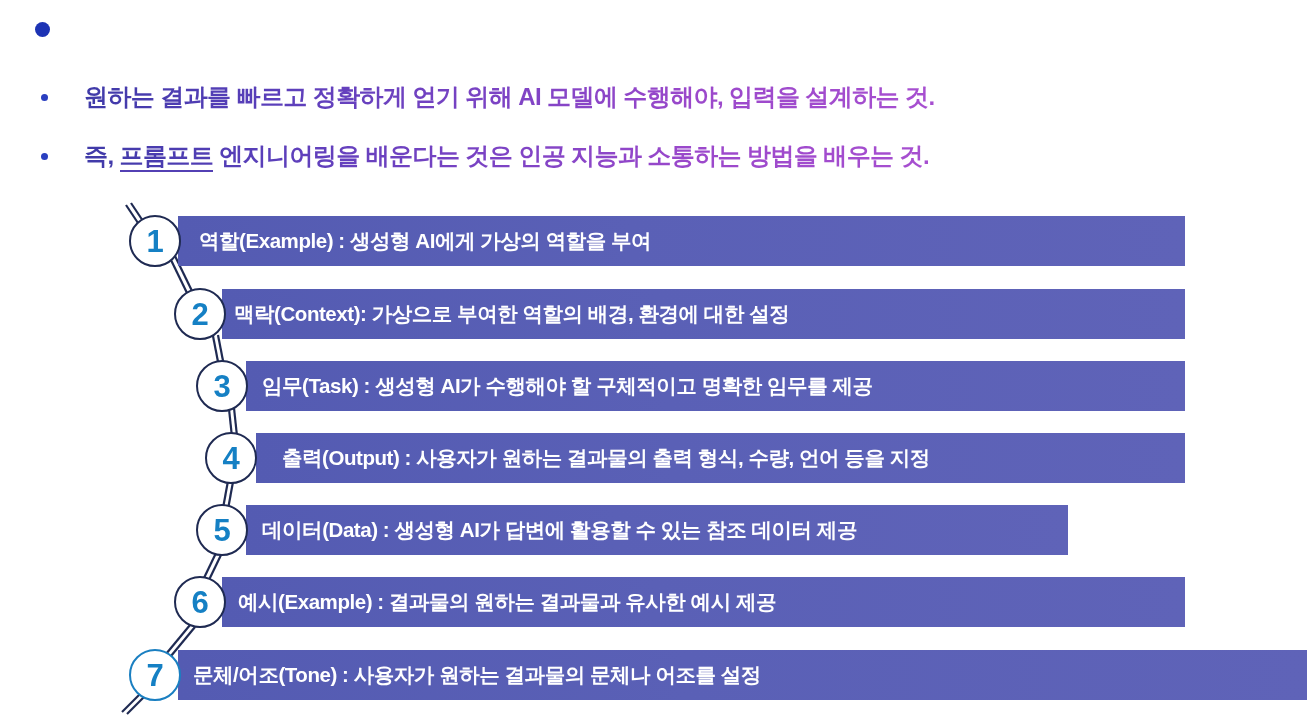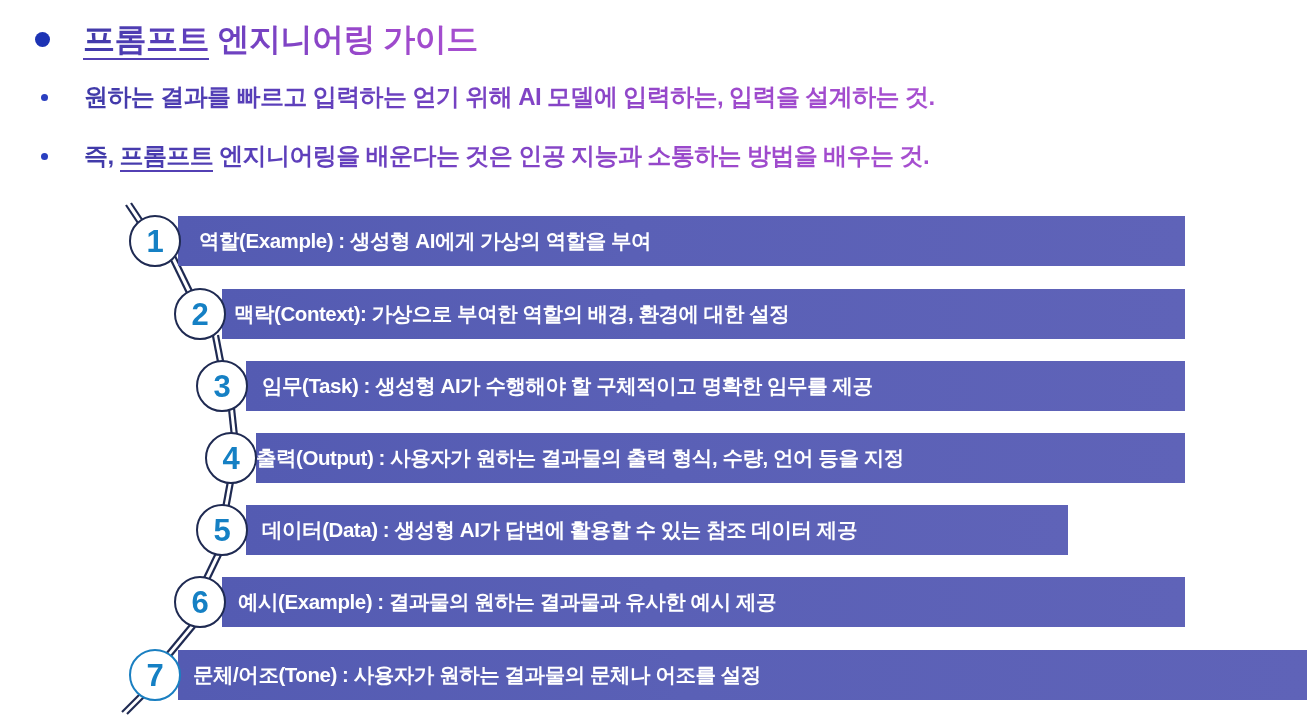--- a/index.html
+++ b/index.html
@@ -70,26 +70,25 @@
 </style>
 </head>
 <body>
 
 <div id="slide">
 
   <div class="hdr">
 
     <div class="hline row1">
       <span class="bullet-lg"></span>
-      <span class="grad t1"><span class="u">프롬프트</span><span> 엔지니어링 가이드</span></span>
     </div>
 
     <div class="hline row2">
       <span class="bullet-sm"></span>
-      <span class="grad t2">원하는 결과를 빠르고 입력하는 얻기 위해 AI 모델에 입력하는, 입력을 설계하는 것.</span>
+      <span class="grad t2">원하는 결과를 빠르고 정확하게 얻기 위해 AI 모델에 수행해야, 입력을 설계하는 것.</span>
     </div>
 
     <div class="hline row3">
       <span class="bullet-sm"></span>
       <span class="grad t2"><span>즉, </span><span class="u">프롬프트</span><span> 엔지니어링을 배운다는 것은 인공 지능과 소통하는 방법을 배우는 것.</span></span>
     </div>
 
   </div>
 
   <div id="flow">
@@ -136,21 +135,21 @@
         <div class="circ" style="left: 174px; top: 288px;">
           <span class="num">2</span>
         </div>
         <div class="bar" style="left: 246px; top: 361px; width: 939px; text-align: right;">
           <span class="bar-text" style="margin-left: 16px;">임무(Task) : 생성형 AI가 수행해야 할 구체적이고 명확한 임무를 제공</span>
         </div>
         <div class="circ" style="left: 196px; top: 360px;">
           <span class="num">3</span>
         </div>
         <div class="bar" style="left: 256px; top: 433px; width: 929px;">
-          <span class="bar-text" style="margin-left: 0;">출력(Output) : 사용자가 원하는 결과물의 출력 형식, 수량, 언어 등을 지정</span>
+          <span class="bar-text" style="margin-left: 26px;">출력(Output) : 사용자가 원하는 결과물의 출력 형식, 수량, 언어 등을 지정</span>
         </div>
         <div class="circ" style="left: 205px; top: 432px;">
           <span class="num">4</span>
         </div>
         <div class="bar" style="left: 246px; top: 505px; width: 822px;">
           <span class="bar-text" style="margin-left: 16px;">데이터(Data) : 생성형 AI가 답변에 활용할 수 있는 참조 데이터 제공</span>
         </div>
         <div class="circ" style="left: 196px; top: 504px;">
           <span class="num">5</span>
         </div>

